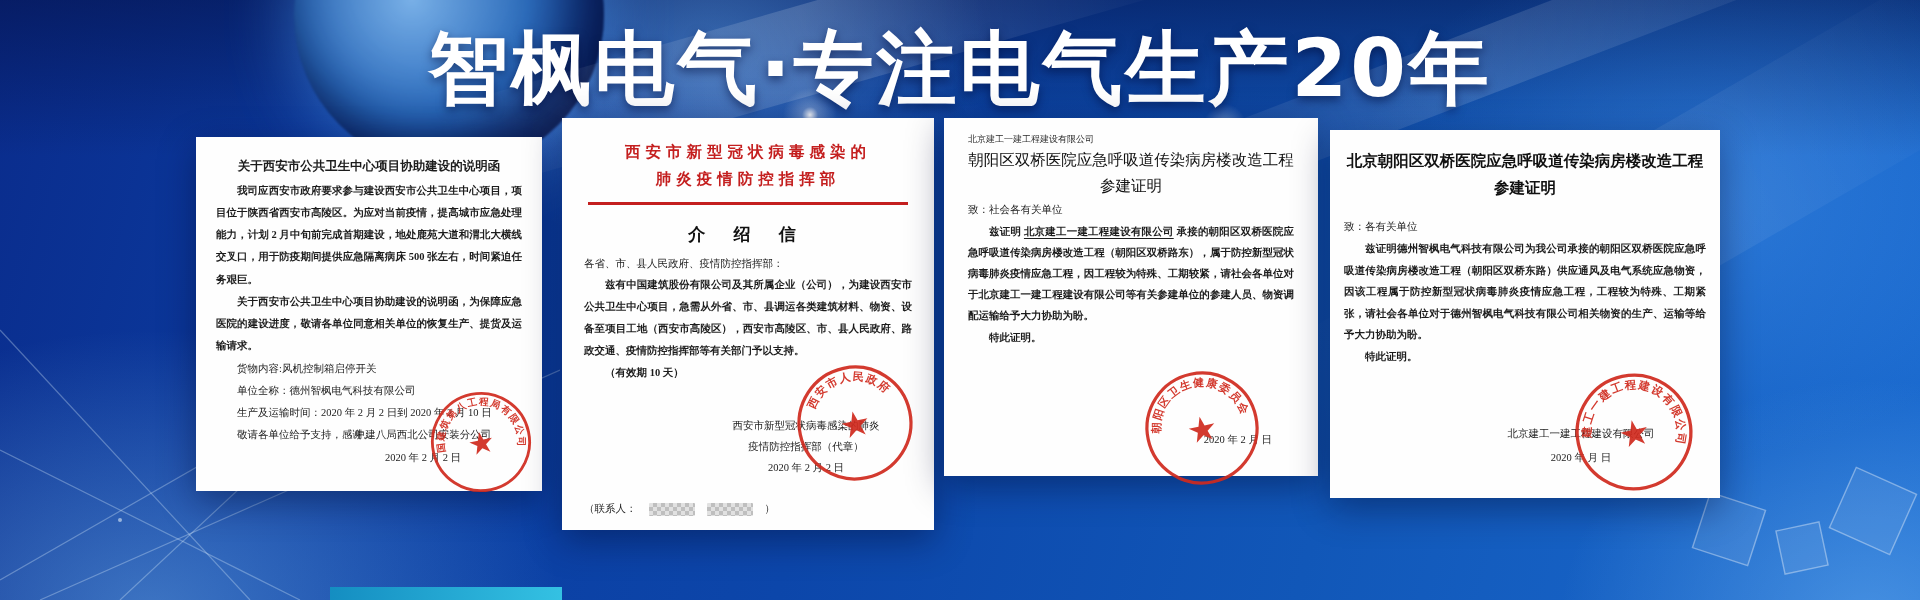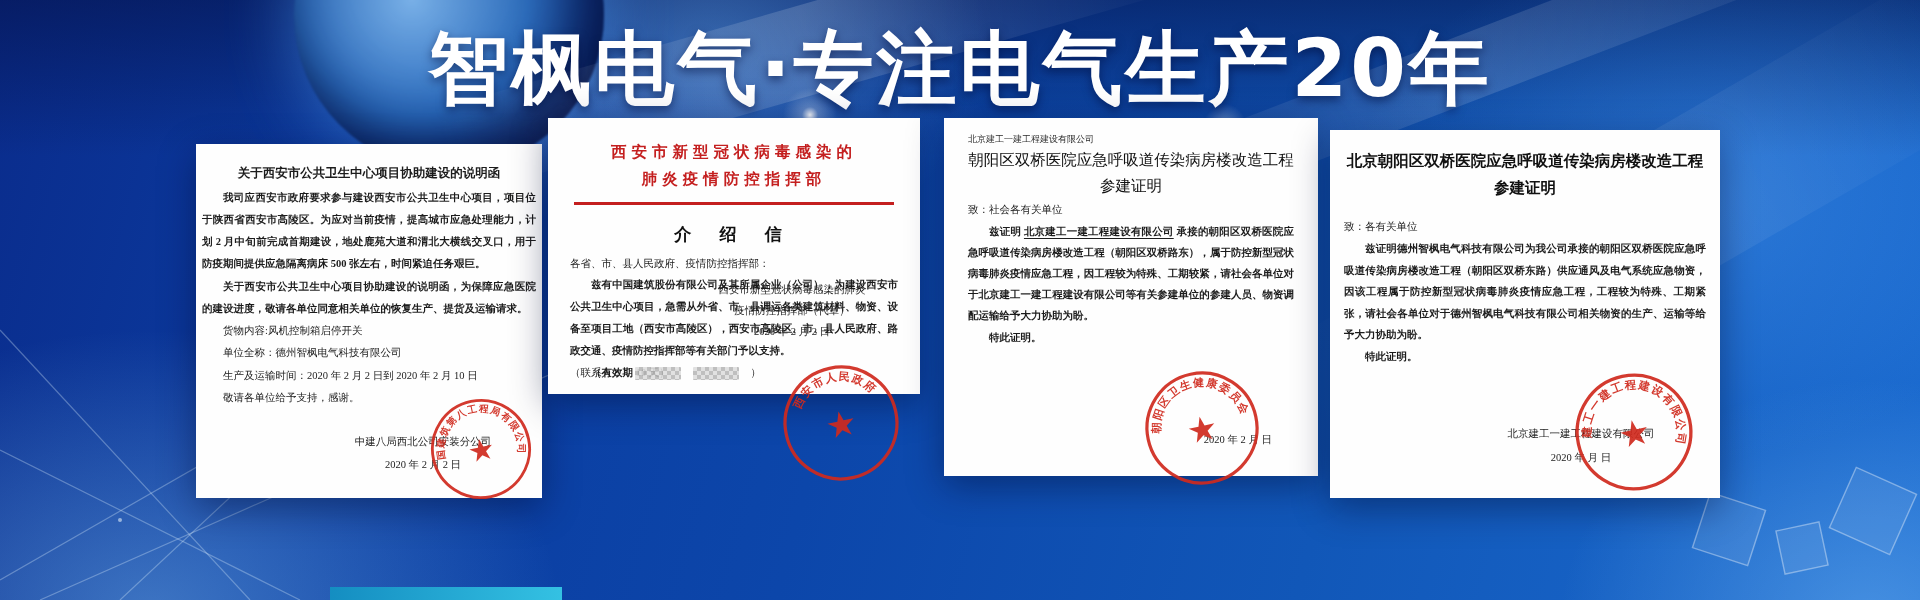--- a/index.html
+++ b/index.html
@@ -32,26 +32,26 @@
     font-family:"DejaVu Sans","Liberation Sans",sans-serif;
     text-shadow:0 4px 10px rgba(0,12,60,.55);}
   
   .paper{position:absolute;background:#fefefe;box-sizing:border-box;color:#1c1c1c;
     font-family:"Liberation Serif","DejaVu Serif",serif;
     box-shadow:0 10px 34px rgba(0,10,50,.45);}
   .paper p{margin:0;}
   .jt{text-align:justify;}
   .indent{text-indent:2em;font-weight:bold;}
   
-  .doc1{left:196px;top:144px;width:346px;height:354px;padding:16px 6px 10px;font-size:10.5px;line-height:2.12;}
+  .doc1{left:196px;top:137px;width:346px;height:354px;padding:16px 20px 10px;font-size:10.5px;line-height:2.12;}
   .doc1-title{font-size:12.5px;font-weight:bold;text-align:center;margin:4px 0 12px;}
   .doc1 .item{margin-left:2em;}
   .doc1-sign{position:absolute;right:14px;bottom:22px;width:210px;text-align:center;line-height:2.2;}
   
-  .doc2{left:548px;top:118px;width:372px;height:276px;padding:18px 22px 10px;font-size:10.5px;line-height:2.08;}
+  .doc2{left:562px;top:118px;width:372px;height:412px;padding:18px 22px 10px;font-size:10.5px;line-height:2.08;}
   .doc2-header{color:#c41f1f;font-weight:bold;text-align:center;font-size:15.5px;line-height:1.75;letter-spacing:5px;
     border-bottom:3px solid #c41f1f;padding-bottom:10px;margin:2px 4px 12px;}
   .doc2-title{text-align:center;font-size:17px;font-weight:bold;letter-spacing:12px;margin:8px 0 10px;color:#111;}
   .doc2-sign{position:absolute;right:18px;bottom:52px;width:220px;text-align:center;line-height:2.0;z-index:1;}
   .doc2-contact{position:absolute;left:22px;bottom:10px;display:flex;align-items:center;gap:12px;z-index:1;}
   .redacted{display:inline-block;width:46px;height:13px;border-radius:1px;
     background:repeating-conic-gradient(#b9b9b9 0% 25%, #dedede 0% 50%) 0 0/8px 8px;opacity:.9;}
   
   .doc3{left:944px;top:118px;width:374px;height:358px;padding:12px 24px 10px;font-size:10.5px;line-height:2.02;}
   .doc3-header{font-size:9px;color:#2b2b2b;margin:0 0 16px;font-family:"DejaVu Sans",sans-serif;}

